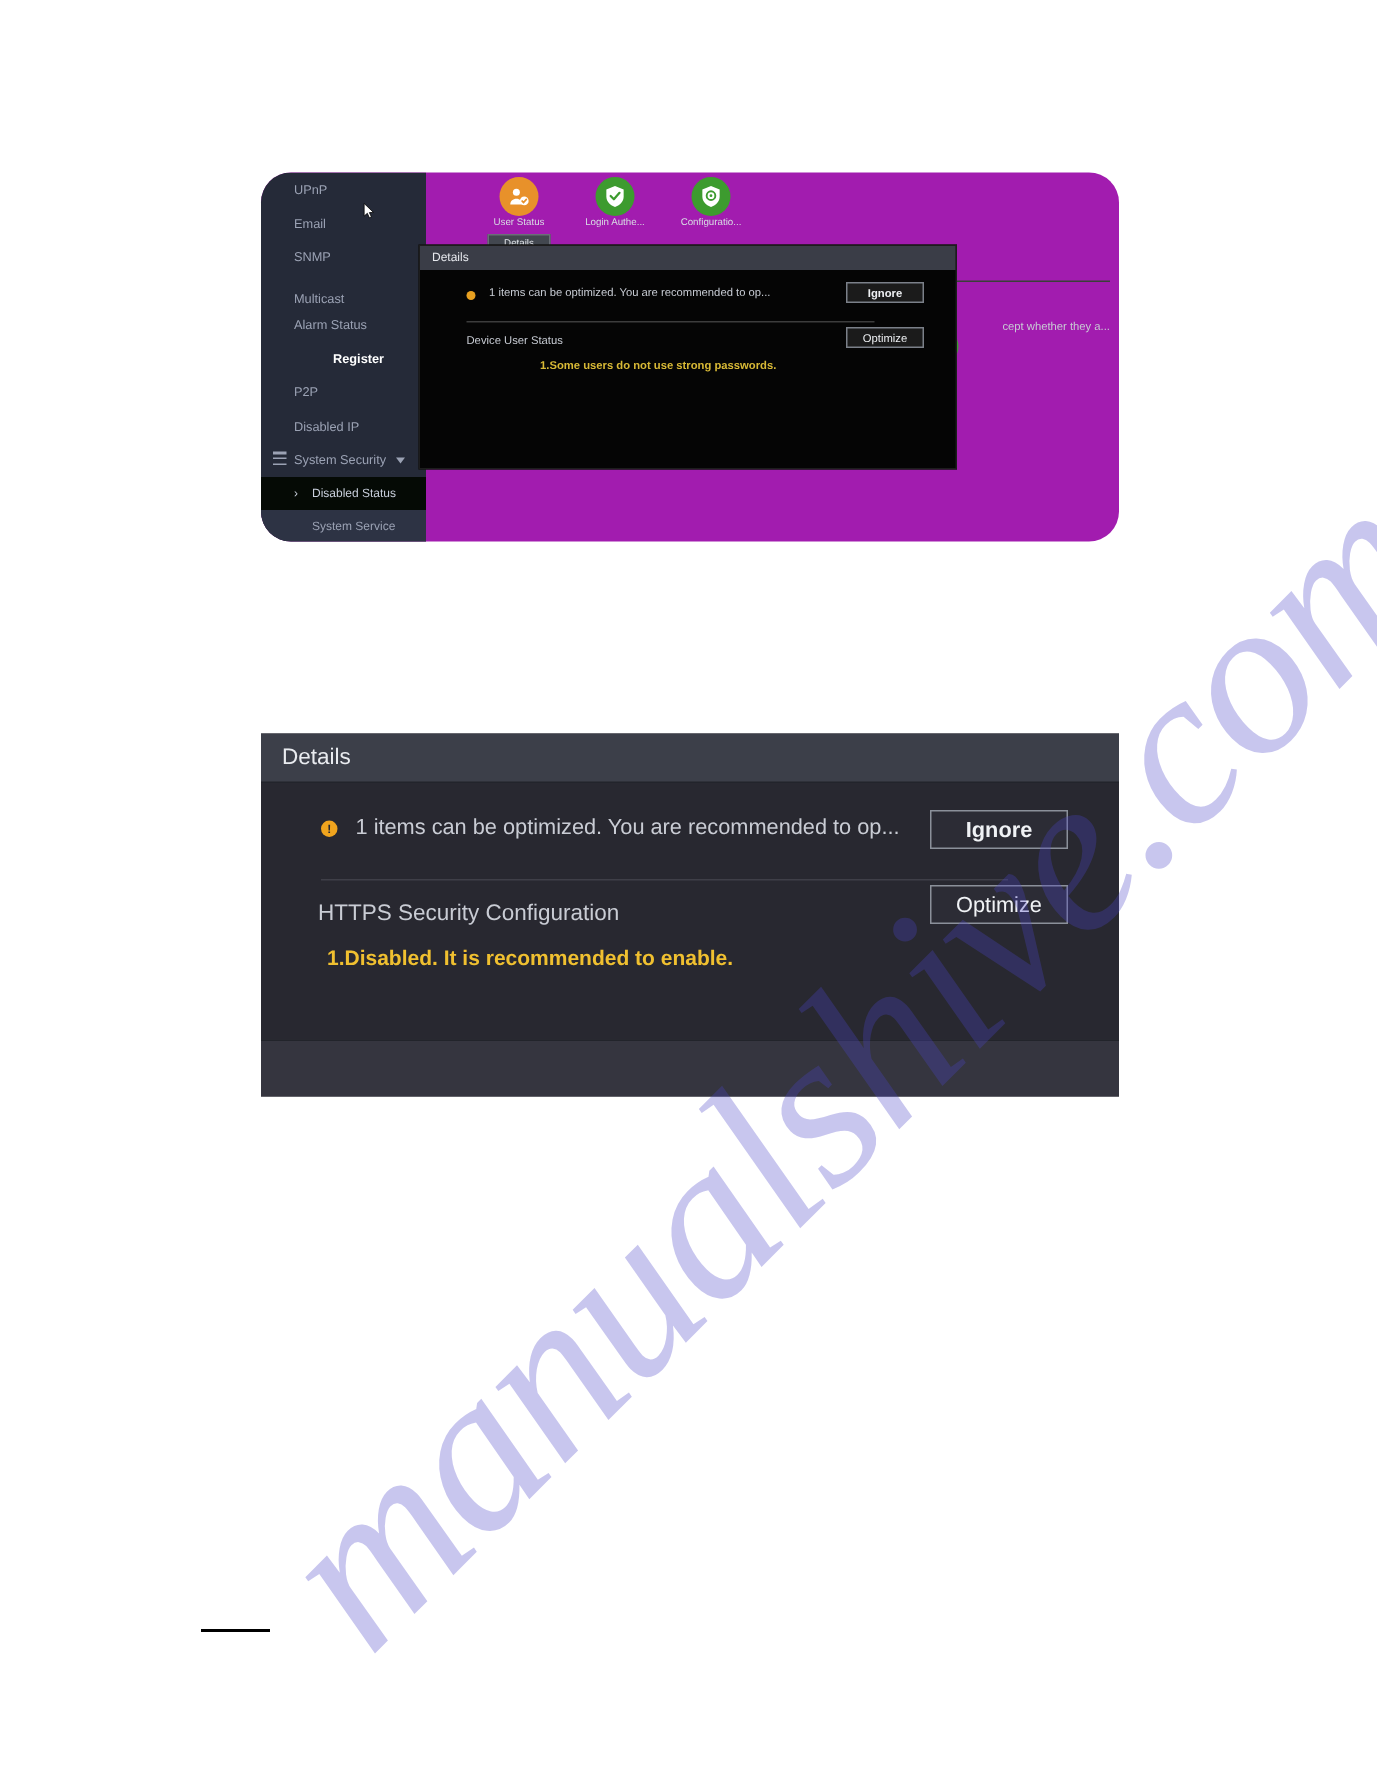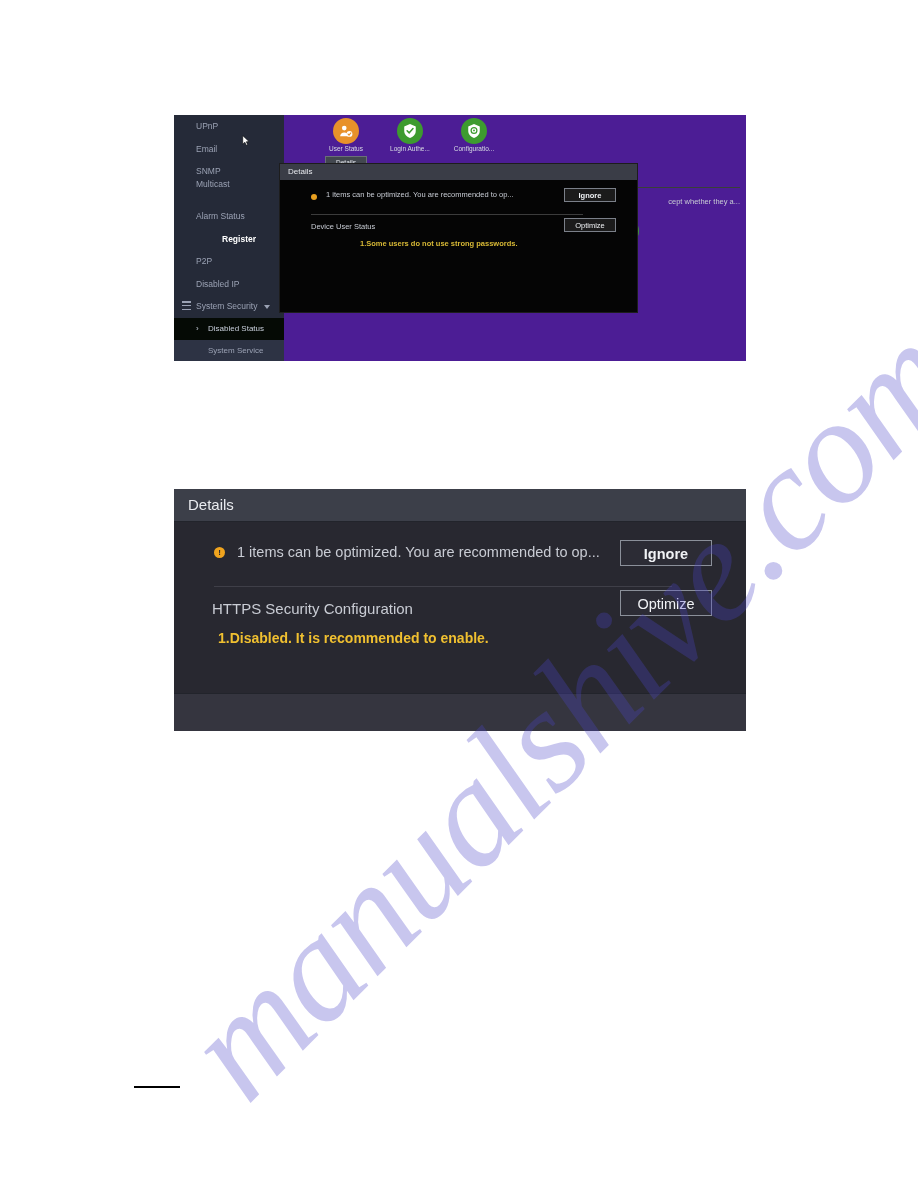--- a/index.html
+++ b/index.html
@@ -41,23 +41,24 @@
   }
   .wm-1 { left: 150px; top: 1010px; }
 
   
   .fig1 {
     position: absolute;
     left: 174px;
     top: 115px;
     width: 572px;
     height: 246px;
-    background: #4c1d95;
+    background: #a21caf;
     z-index: 10;
     overflow: hidden;
+    border-radius: 20px;
   }
 
   .fig1-sidebar {
     position: absolute;
     left: 0;
     top: 0;
     width: 110px;
     height: 246px;
     background: #252a38;
   }
@@ -170,21 +171,21 @@
     box-sizing: border-box;
     color: #e3e6eb;
     font-size: 6.5px;
     text-align: center;
   }
 
   
   .f1-rtext {
     position: absolute;
     right: 6px;
-    top: 82px;
+    top: 98px;
     font-size: 7.5px;
     color: #c8ccd4;
     white-space: nowrap;
   }
   .f1-rdiv {
     position: absolute;
     right: 6px;
     top: 72px;
     width: 150px;
     height: 1px;
@@ -418,21 +419,21 @@
 
     <div class="sb-item" style="top:0px">
       <span>UPnP</span>
     </div>
     <div class="sb-item" style="top:22.5px">
       <span>Email</span>
     </div>
     <div class="sb-item" style="top:45px">
       <span>SNMP</span>
     </div>
-    <div class="sb-item" style="top:58px">
+    <div class="sb-item" style="top:73px">
       <span>Multicast</span>
     </div>
     <div class="sb-item" style="top:90px">
       <span>Alarm Status</span>
     </div>
     <div class="sb-item active" style="top:112.5px">
       <span>Register</span>
     </div>
     <div class="sb-item" style="top:135px">
       <span>P2P</span>

